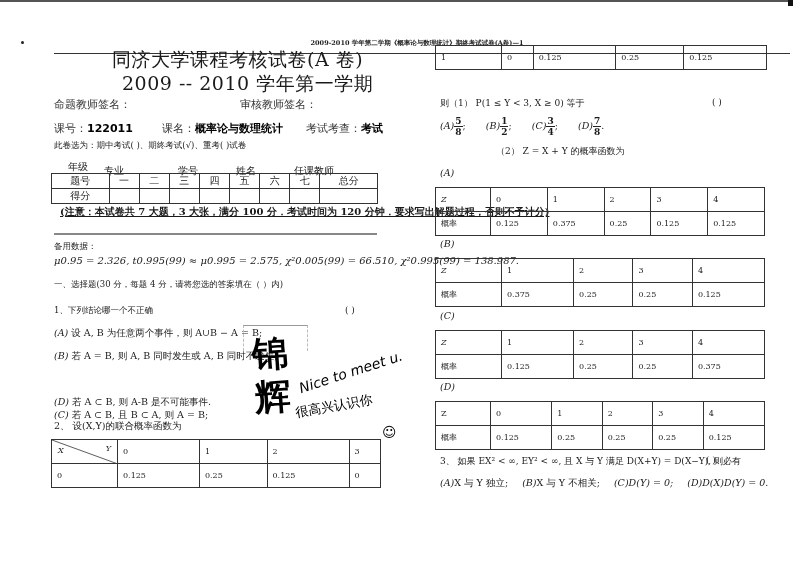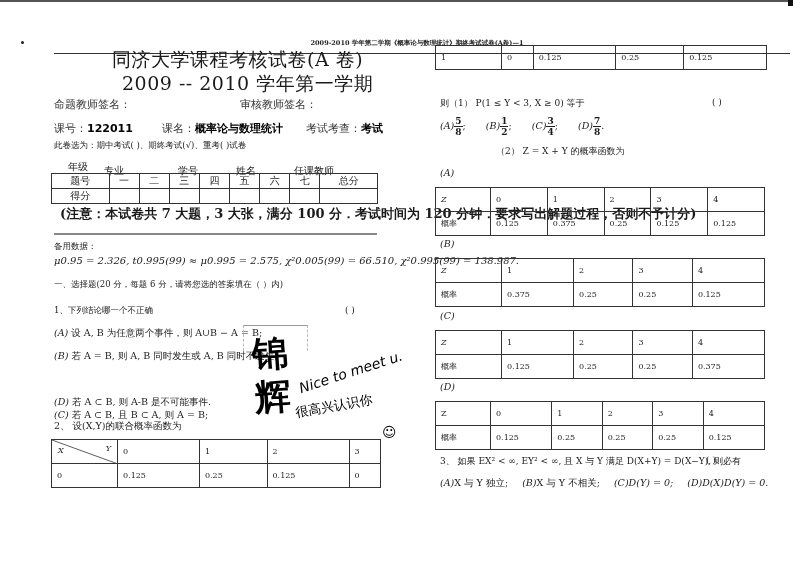--- a/index.html
+++ b/index.html
@@ -8,21 +8,21 @@
     .scan-top { position: absolute; left: 0; top: 0; width: 793px; height: 2px; background: #555; }
     .scan-corner { position: absolute; right: 0; top: 0; width: 5px; height: 6px; background: #111; }
     .dot { position: absolute; left: 21px; top: 41px; width: 3px; height: 3px; background: #222; border-radius: 50%; }
     .abs { position: absolute; white-space: nowrap; }
     .running-header { left: 54px; top: 38px; width: 736px; height: 16px; border-bottom: 1.5px solid #333; font-size: 6.5px; text-align: center; padding-right: 10px; padding-top: 1px; font-weight: bold; color: #222; }
     .title1 { left: 112px; top: 47px; font-size: 19px; letter-spacing: 0.5px; }
     .title2 { left: 122px; top: 71px; font-size: 19px; letter-spacing: 0.5px; }
     .sig { font-size: 11px; color: #333; }
     .sans-bold { font-family: "DejaVu Sans", "Liberation Sans", sans-serif; font-weight: bold; color: #000; }
     .small { font-size: 8.5px; }
-    .note { font-size: 13px; font-weight: bold; }
+    .note { font-size: 10px; font-weight: bold; text-decoration: underline; }
     .uline { display: inline-block; border-bottom: 1px solid #222; height: 10px; vertical-align: bottom; }
     table { border-collapse: collapse; }
     .score { position: absolute; left: 51px; top: 173px; width: 327px; font-size: 10px; }
     .score td { border: 1px solid #333; height: 14px; text-align: center; }
     .divider { position: absolute; left: 54px; top: 233px; width: 323px; height: 2px; background: #888; }
     .math { font-style: italic; font-family: "DejaVu Serif", "Liberation Serif", serif; }
     .q-line { font-size: 9px; }
     .opt { font-size: 9.5px; }
     .paren { font-size: 9px; }
     .dt { position: absolute; font-size: 8px; font-family: "DejaVu Serif", "Liberation Serif", serif; }
@@ -90,21 +90,21 @@
 </tbody>
   </table>
 
 <div class="abs note" style="left:60px; top:205px;">(注意：本试卷共 7 大题，3 大张，满分 100 分．考试时间为 120 分钟．要求写出解题过程，否则不予计分)</div>
 
 <div class="divider"></div>
 
 <div class="abs small" style="left:54px; top:241px;">备用数据：</div>
 <div class="abs math" style="left:54px; top:255px; font-size:10px;">μ0.95 = 2.326, t0.995(99) ≈ μ0.995 = 2.575, χ²0.005(99) = 66.510, χ²0.995(99) = 138.987.</div>
 
-<div class="abs small" style="left:54px; top:279px;">一、选择题(20 分，每题 6 分，请将您选的答案填在（ ）内)</div>
+<div class="abs small" style="left:54px; top:279px;">一、选择题(30 分，每题 4 分，请将您选的答案填在（ ）内)</div>
 
 <div class="abs small" style="left:54px; top:305px;">1、下列结论哪一个不正确</div>
 <div class="abs paren" style="left:345px; top:305px;">(    )</div>
 
 <div class="abs opt" style="left:54px; top:327px;"><span class="math">(A)</span> <span>设 A, B 为任意两个事件，则 A∪B − A = B;</span></div>
 <div class="abs opt" style="left:54px; top:350px;"><span class="math">(B)</span> <span>若 A = B, 则 A, B 同时发生或 A, B 同时不发生;</span></div>
 <div class="abs opt" style="left:54px; top:373px;margin-top:36px;"><span class="math">(C)</span> <span>若 A ⊂ B, 且 B ⊂ A, 则 A = B;</span></div>
 <div class="abs opt" style="left:54px; top:396px;"><span class="math">(D)</span> <span>若 A ⊂ B, 则 A-B 是不可能事件.</span></div>
 
 <div class="abs opt" style="left:54px; top:420px;">2、 设(X,Y)的联合概率函数为</div>

